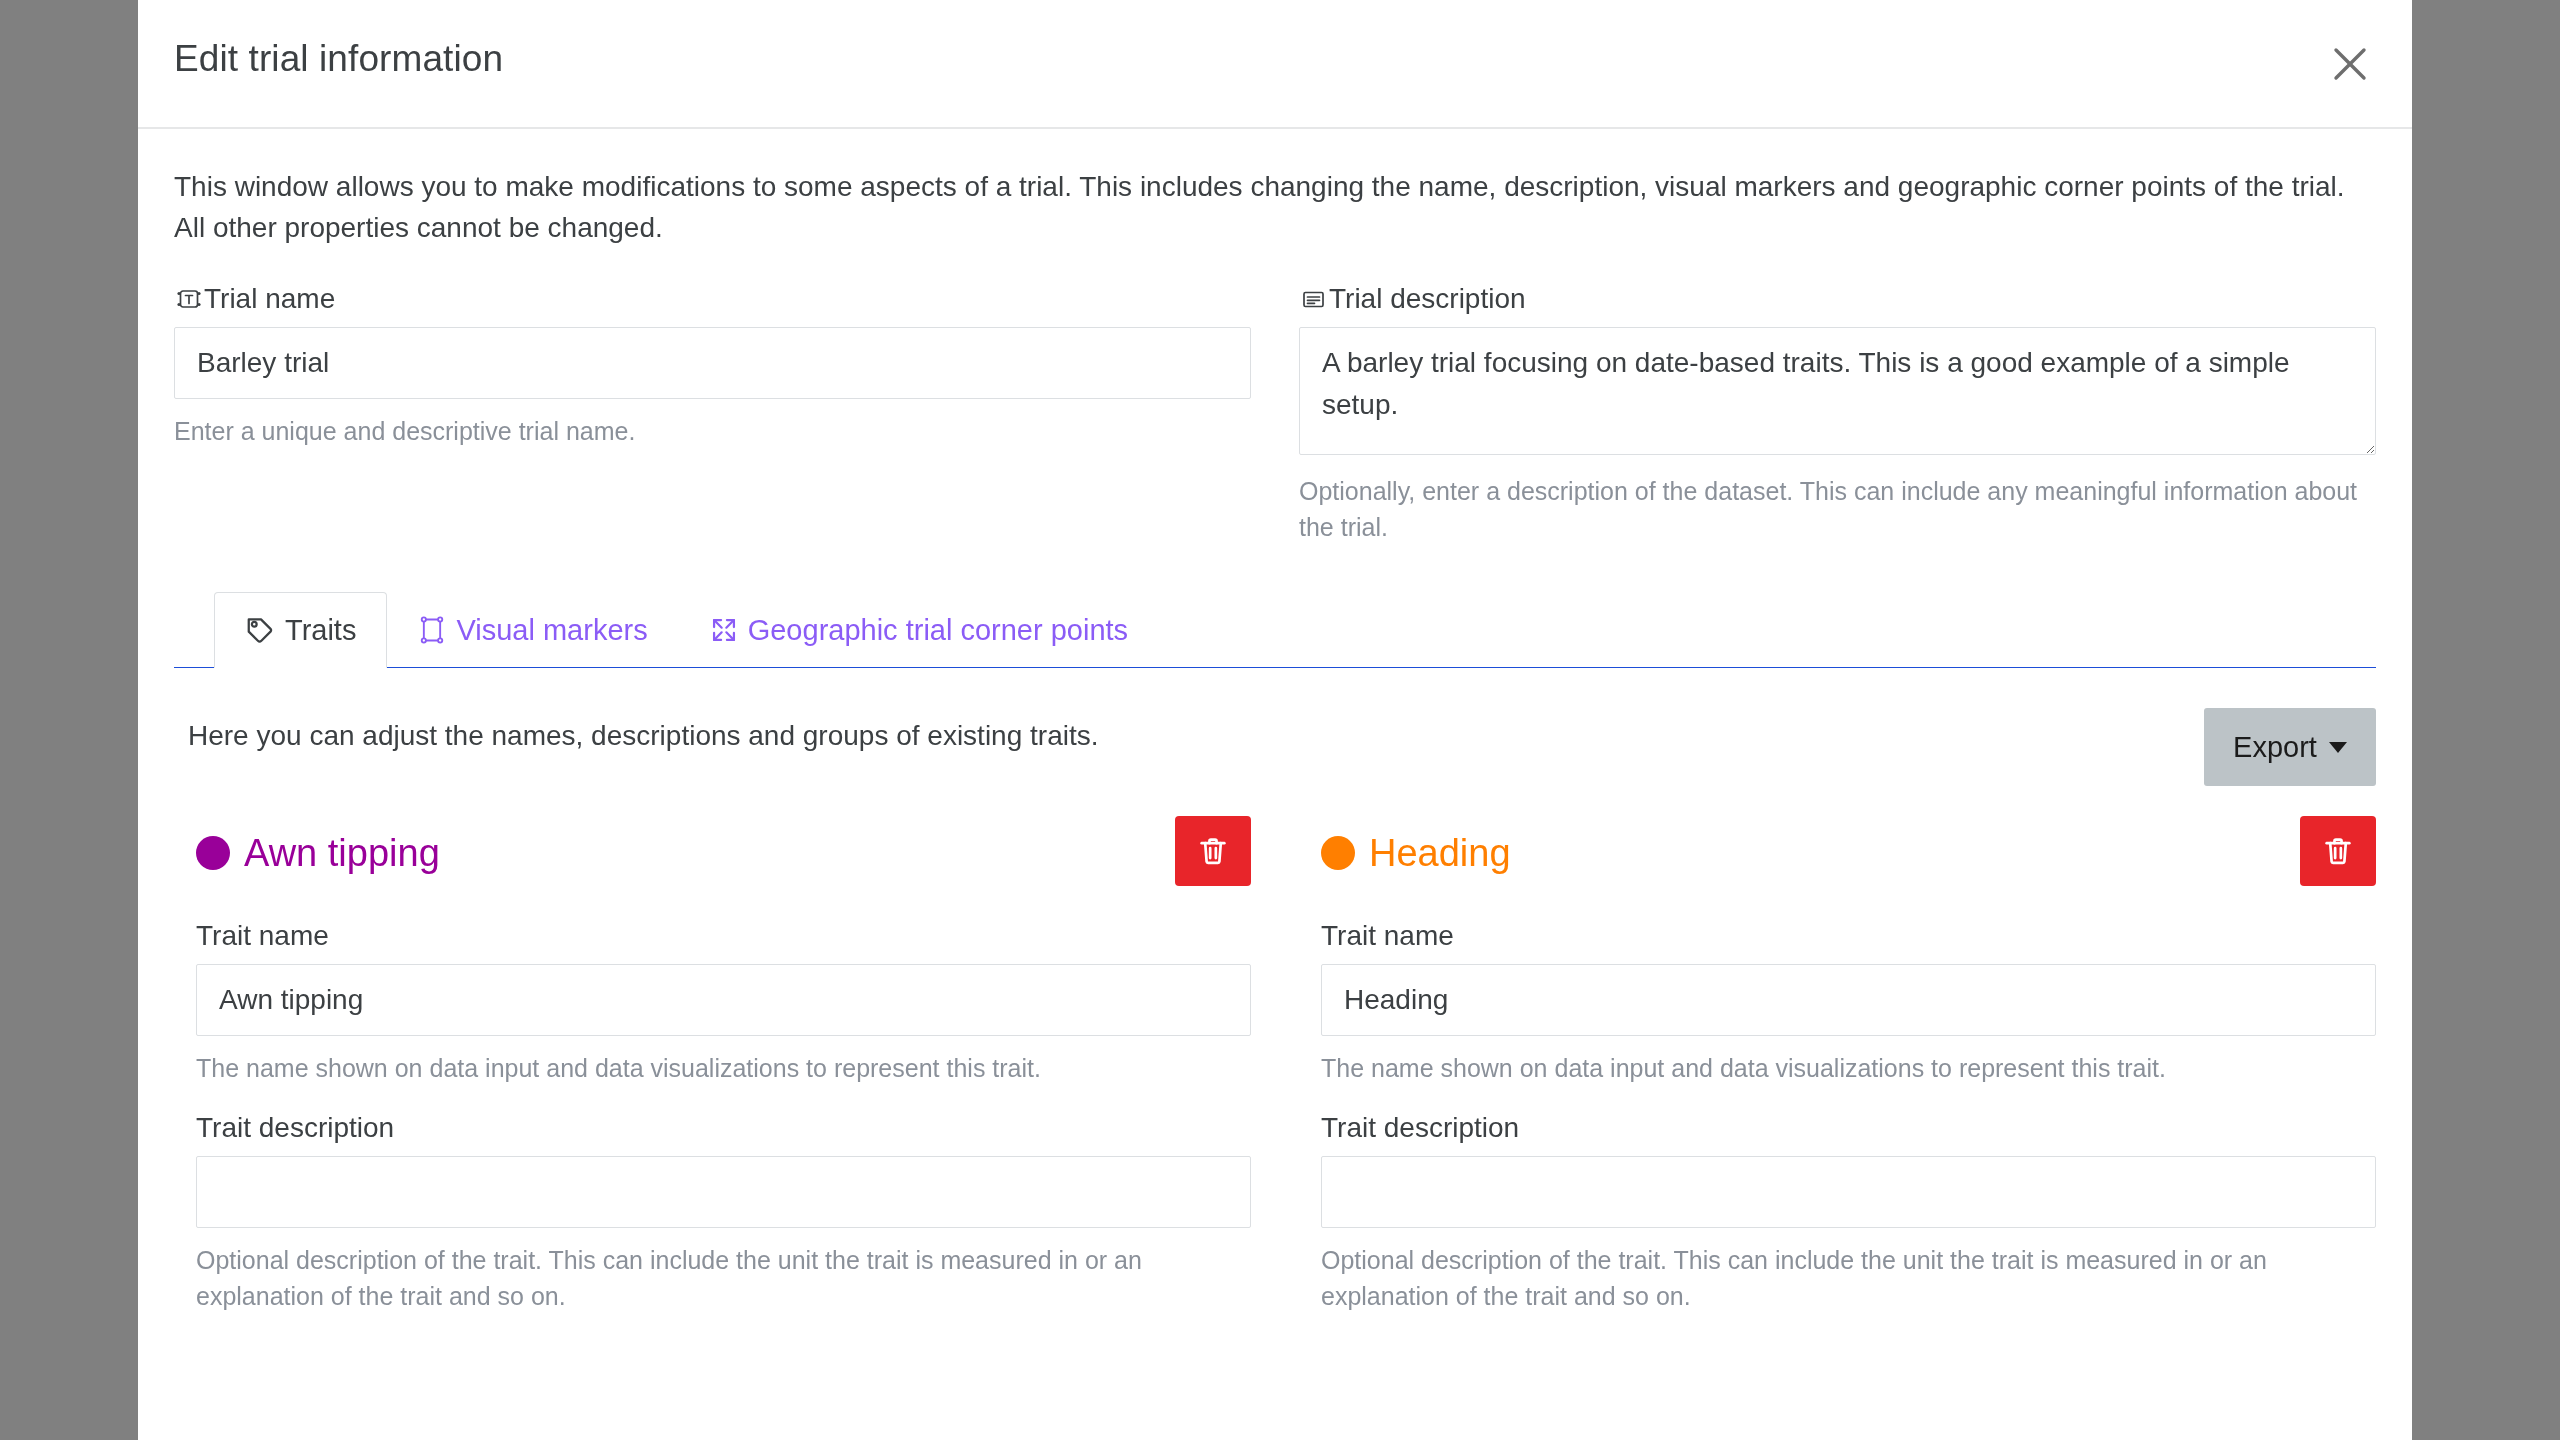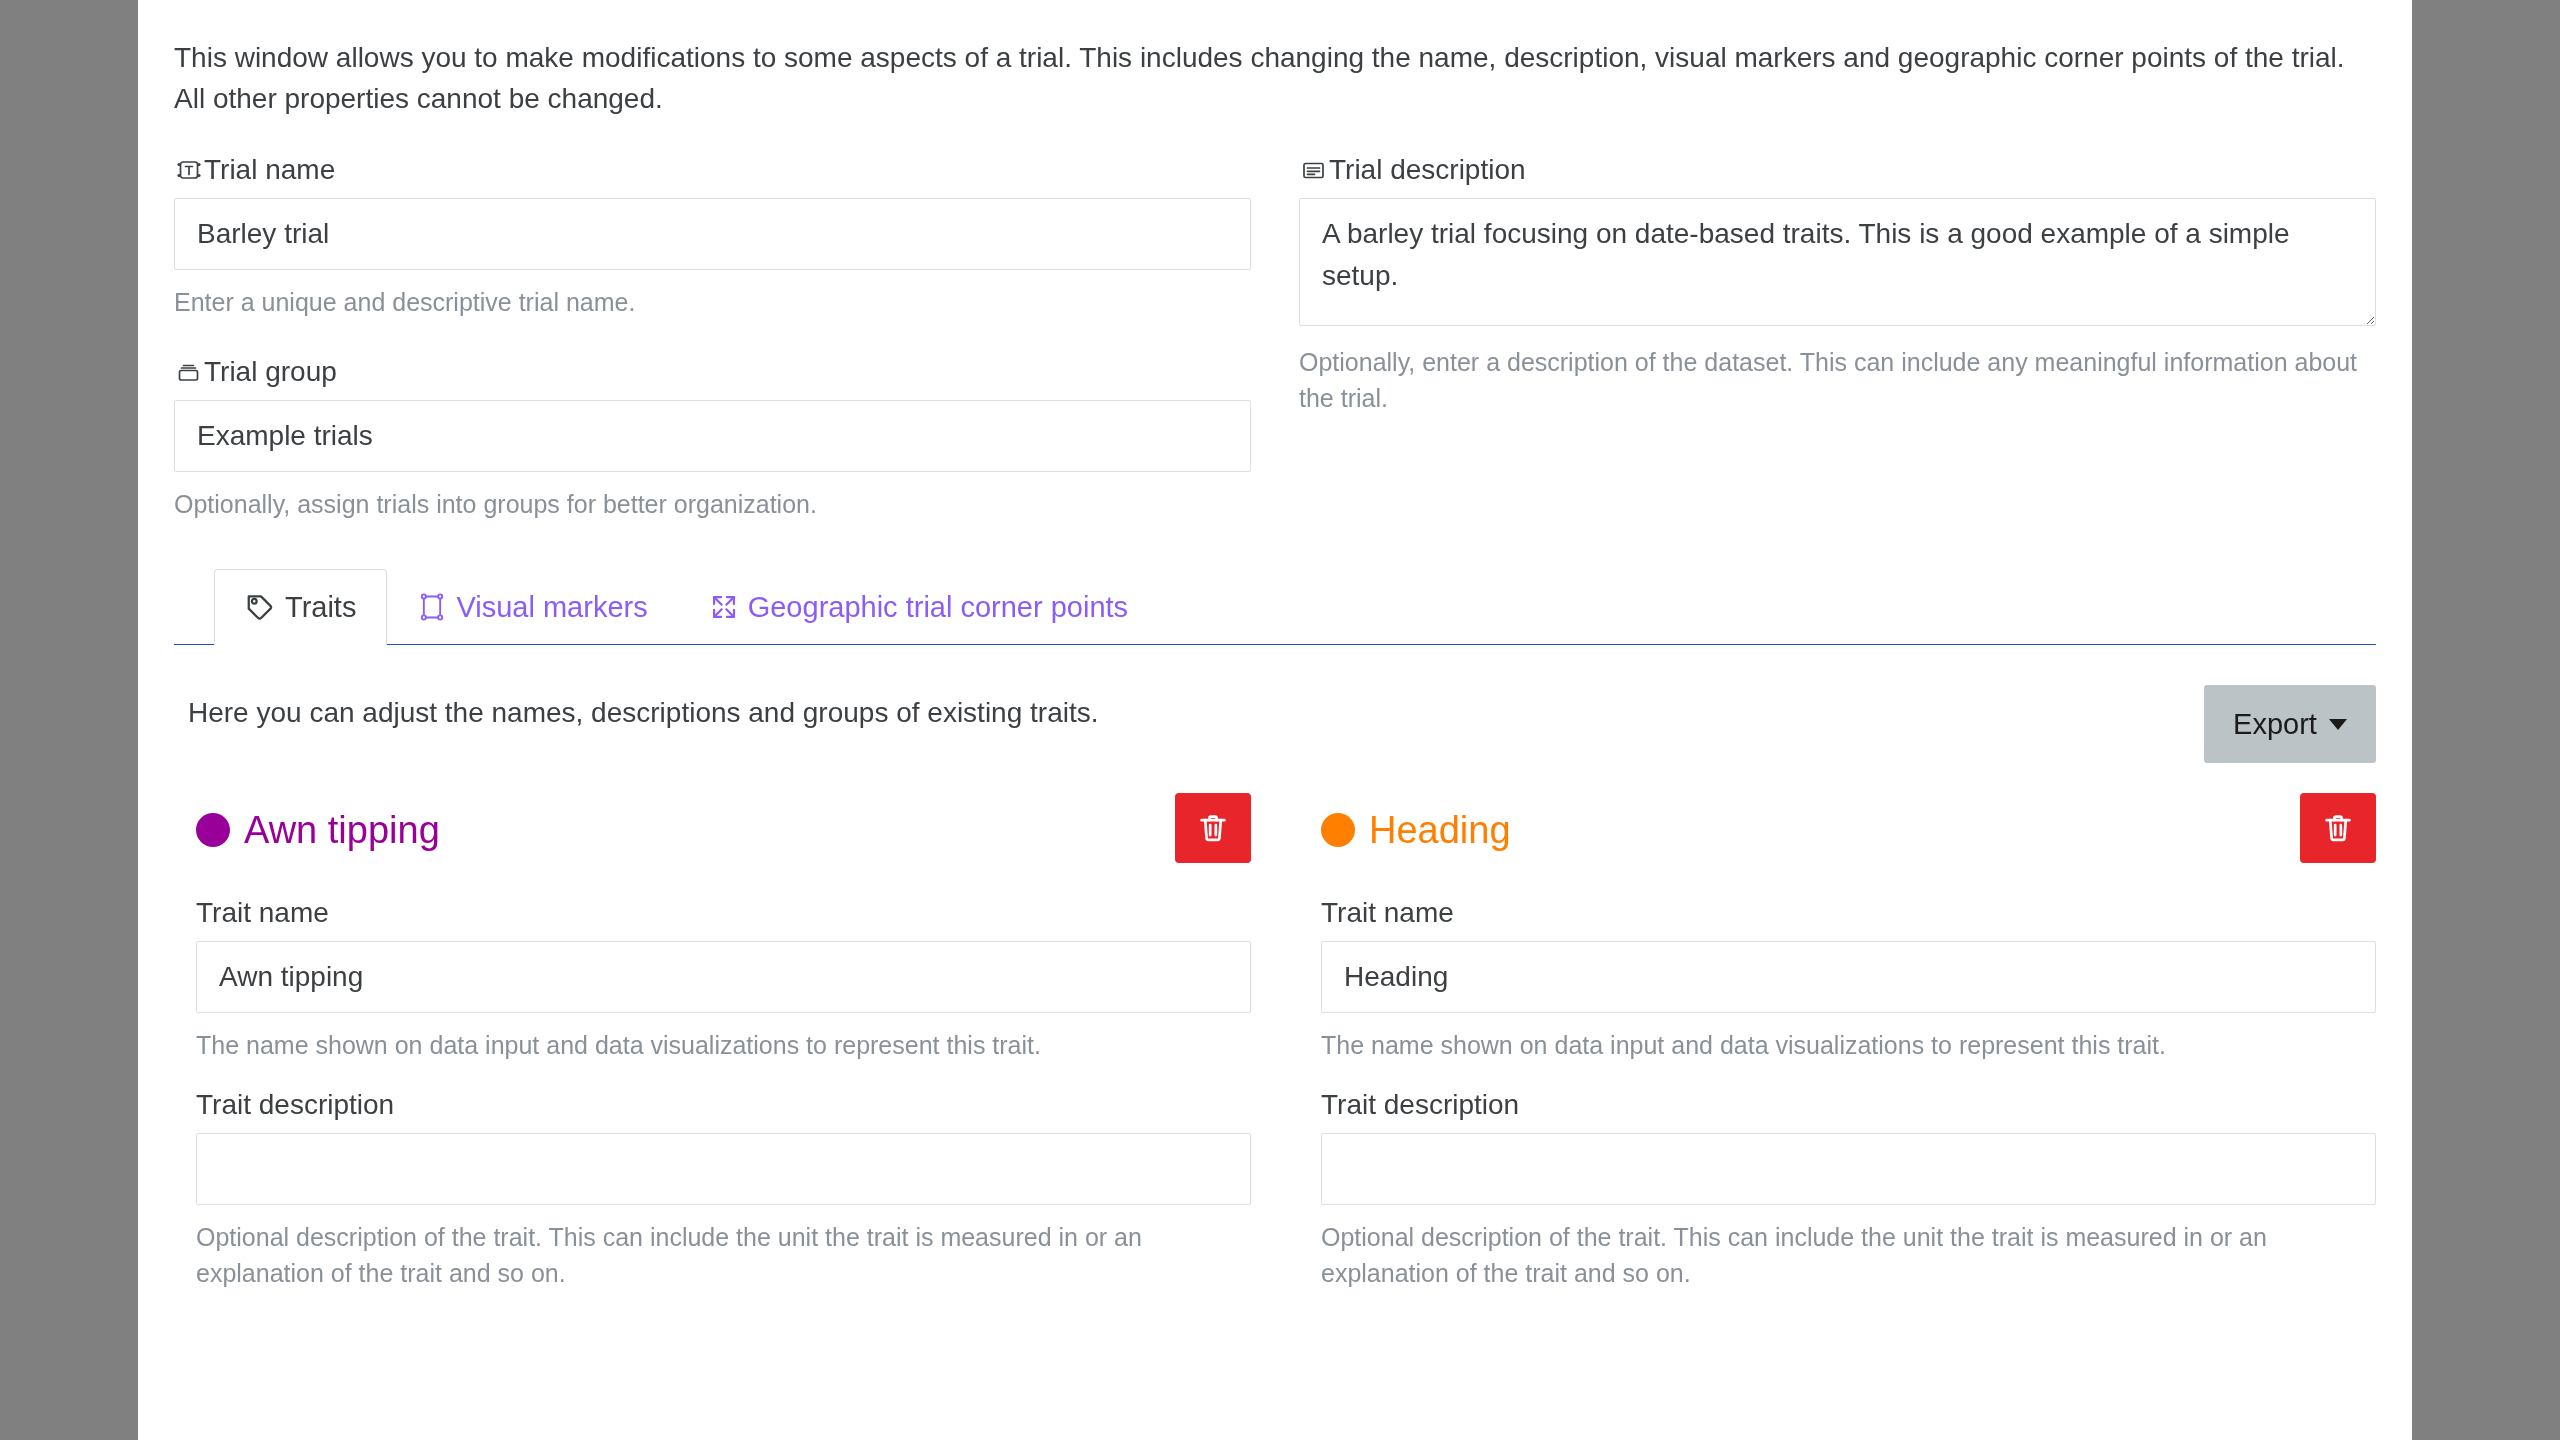--- a/index.html
+++ b/index.html
@@ -259,20 +259,29 @@
     margin-top: 14px;
     padding-left: 22px;
     max-width: 1010px;
   }
 </style>
 </head>
 <body>
 
 <div id="modal">
 
+  <div class="modal-header">
+    <div class="modal-title">Edit trial information</div>
+    <div class="close-btn">
+      <svg width="52" height="52" viewBox="0 0 52 52" fill="none" stroke="currentColor" stroke-width="3.4" stroke-linecap="round">
+        <line x1="12" y1="12" x2="40" y2="40"></line>
+        <line x1="40" y1="12" x2="12" y2="40"></line>
+      </svg>
+    </div>
+  </div>
 
   <div class="modal-body">
 
     <p class="intro">This window allows you to make modifications to some aspects of a trial. This includes changing the name, description, visual markers and geographic corner points of the trial. All other properties cannot be changed.</p>
 
     <div class="cols">
 
       <div class="col">
 
         <div class="field-label">
@@ -284,33 +293,20 @@
               <circle cx="3" cy="16.5" r="1.6" fill="currentColor" stroke="none"></circle>
               <circle cx="23" cy="5.5" r="1.6" fill="currentColor" stroke="none"></circle>
               <circle cx="23" cy="16.5" r="1.6" fill="currentColor" stroke="none"></circle>
             </svg>
           </span>
           <span>Trial name</span>
         </div>
         <input class="text-input" type="text" value="Barley trial" style="">
         <p class="help-text">Enter a unique and descriptive trial name.</p>
 
-        <div class="gap-block">
-          <div class="field-label">
-            <span class="lbl-icon">
-              <svg width="26" height="22" viewBox="0 0 26 22" fill="none" stroke="currentColor" stroke-width="1.7">
-                <rect x="3.5" y="9.5" width="18" height="9.5" rx="1.6"></rect>
-                <path d="M5.5 7h14M7.5 4.5h10" stroke-linecap="round"></path>
-              </svg>
-            </span>
-            <span>Trial group</span>
-          </div>
-          <input class="text-input" type="text" value="Example trials" style="">
-          <p class="help-text">Optionally, assign trials into groups for better organization.</p>
-        </div>
 
       </div>
 
       <div class="col">
 
         <div class="field-label">
           <span class="lbl-icon">
             <svg width="26" height="22" viewBox="0 0 26 22" fill="none" stroke="currentColor" stroke-width="1.7">
               <rect x="3" y="4.5" width="19" height="14" rx="1.4"></rect>
               <path d="M6.5 9h12M6.5 12.3h12M6.5 15.3h7" stroke-linecap="round"></path>

